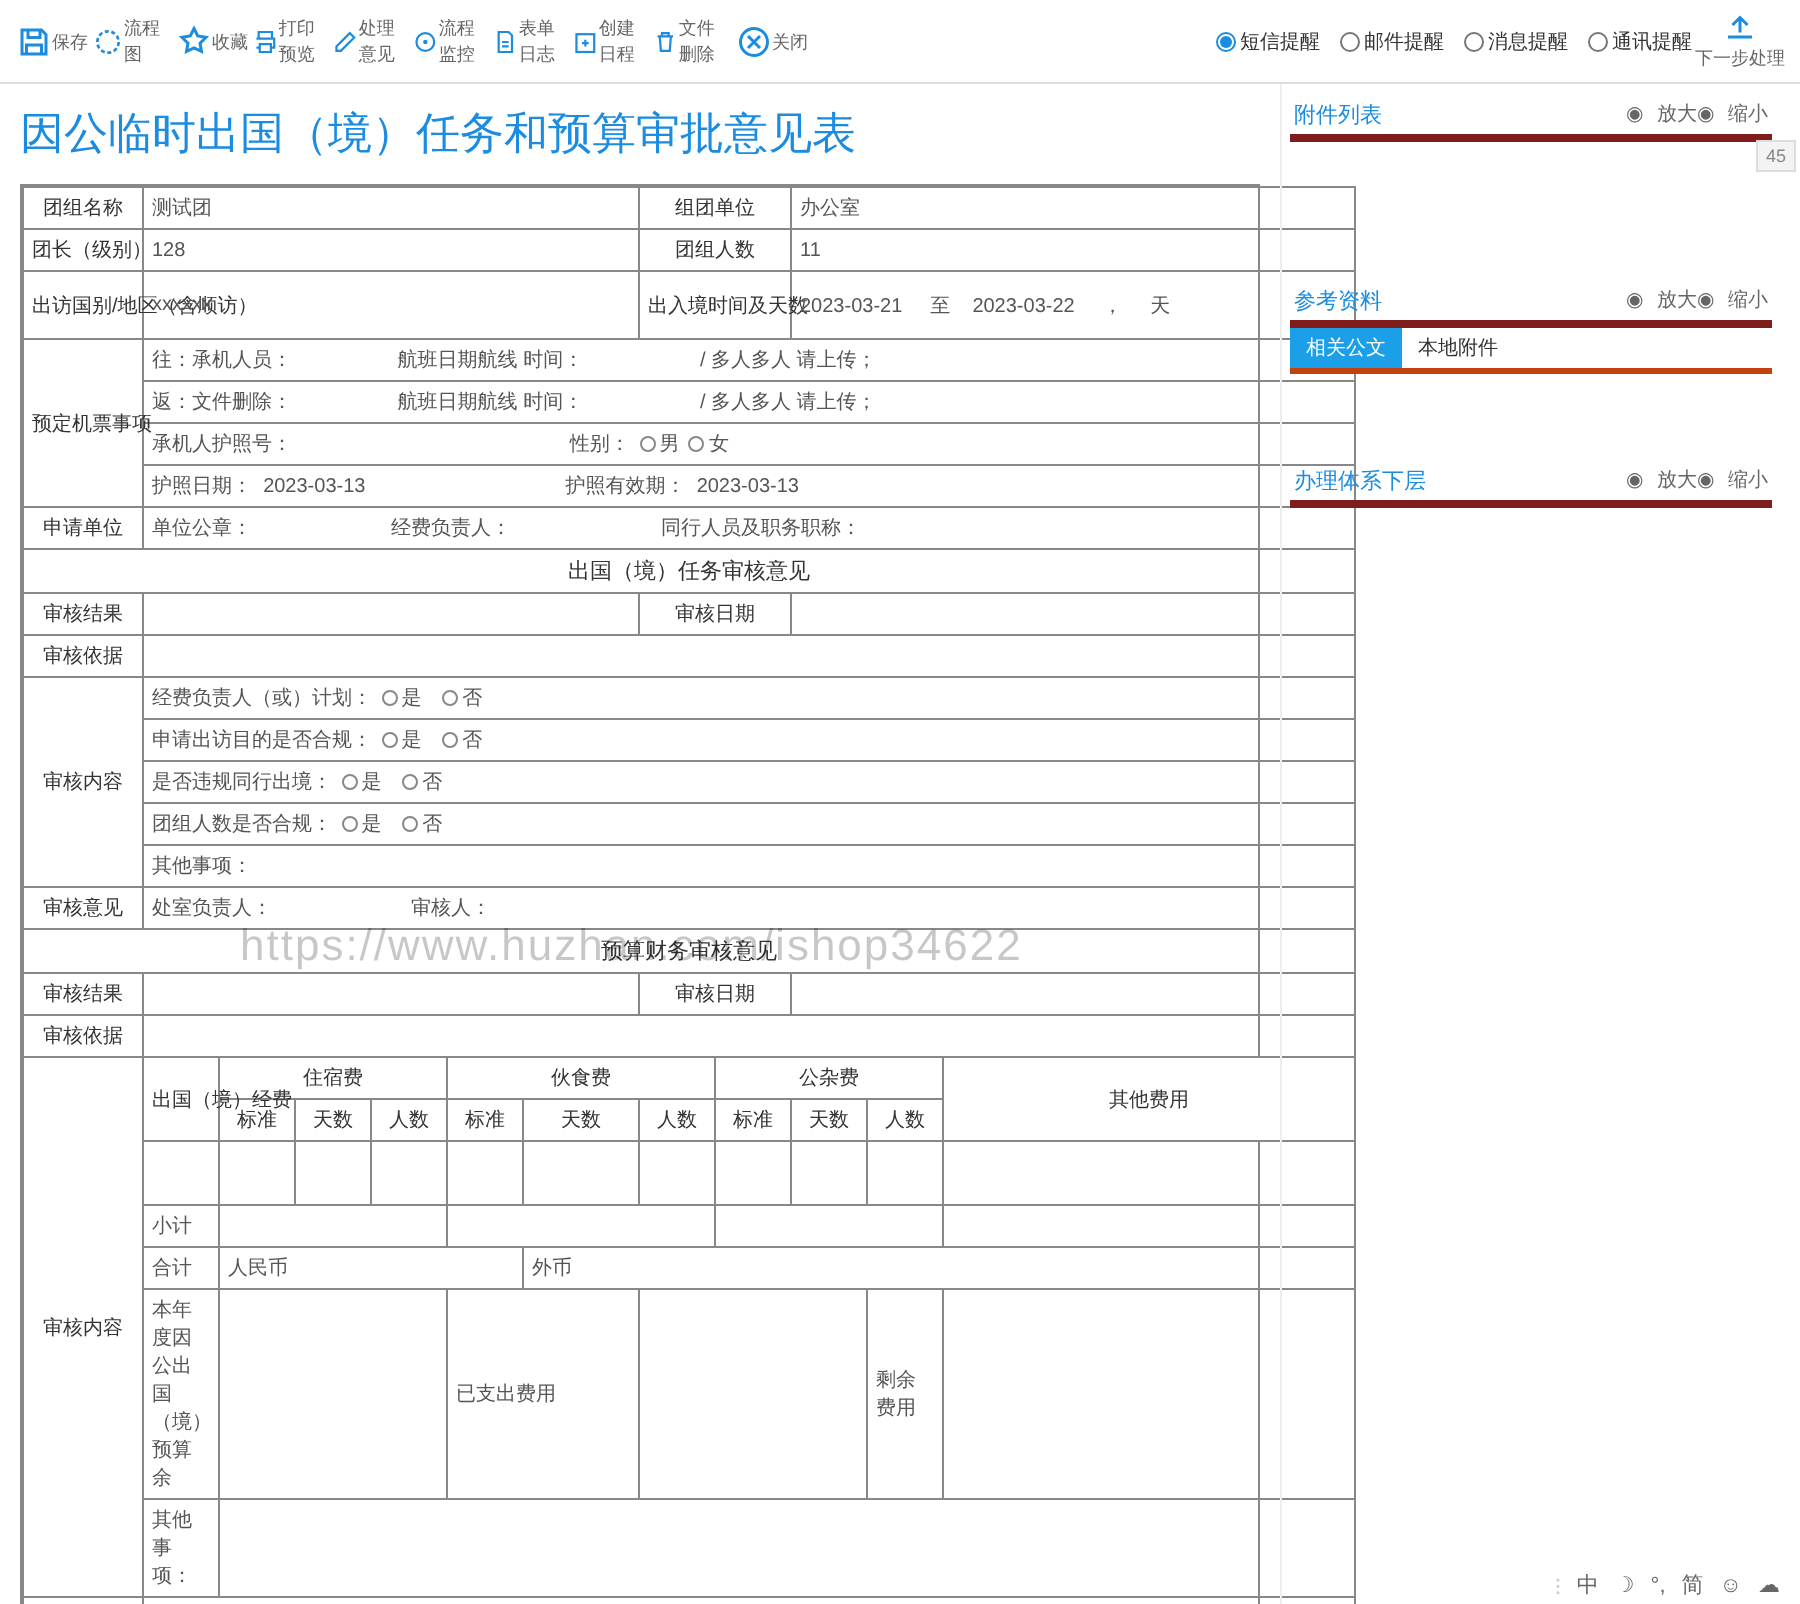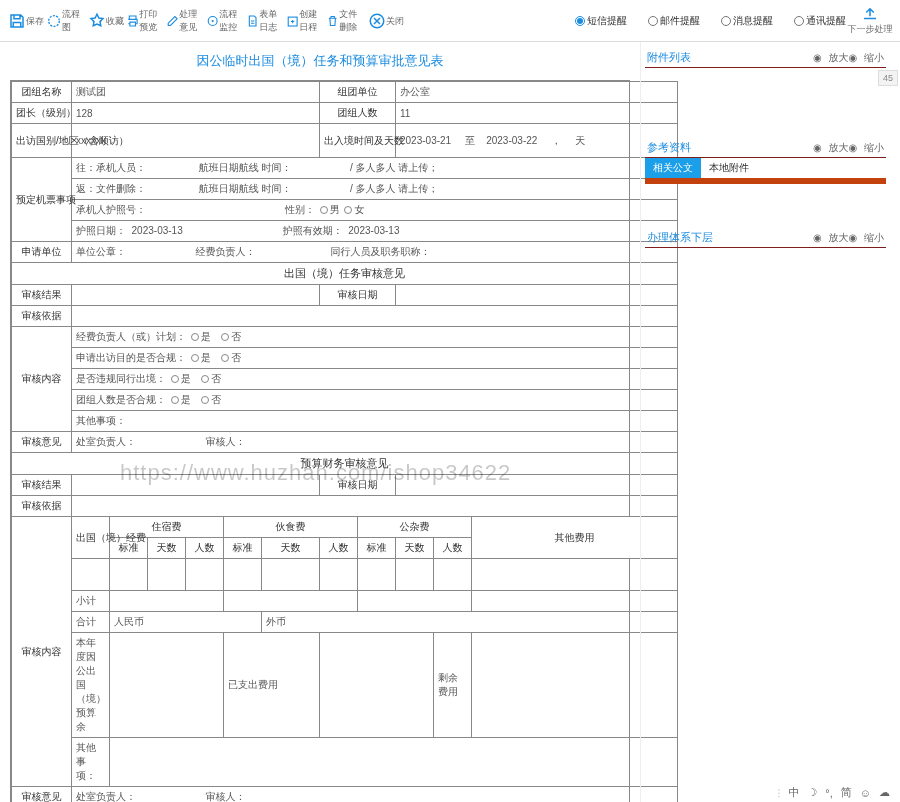--- a/index.html
+++ b/index.html
@@ -4,51 +4,51 @@
 <style>
 * { box-sizing: border-box; margin: 0; padding: 0; }
 body { font-family: "Microsoft YaHei", Arial, sans-serif; font-size: 11px; color: #333; background: #fff; width: 900px; }
 
 
 .toolbar { display: flex; align-items: center; height: 42px; border-bottom: 1px solid #ddd; padding: 0 6px; }
 .toolbar .tool-item { display: flex; align-items: center; justify-content: center; width: 40px; height: 40px; cursor: pointer; color: #1b8ce0; }
 .tool-item svg { width: 18px; height: 18px; }
 .tool-item .lbl { font-size: 9px; color: #666; margin-top: 1px; }
 .toolbar-spacer { flex: 1; }
-.reminder-group { display: flex; align-items: flex-start; gap: 21px; font-size: 10px; color: #333; }
+.reminder-group { display: flex; align-items: flex-start; gap: 10px; font-size: 10px; color: #333; }
 .reminder-group label { display: flex; align-items: center; gap: 2px; }
 .reminder-group input { accent-color: #1b8ce0; width: 10px; height: 10px; }
 .next-step { display: flex; flex-direction: column; align-items: center; width: 48px; color: #1b8ce0; cursor:pointer; }
 .next-step svg { width: 18px; height: 18px; }
 .next-step .lbl { font-size: 9px; color: #666; }
 
 
 .workspace { display: flex; }
 .main-col { width: 640px; padding: 6px 10px 10px 10px; }
 .side-col { width: 250px; padding: 6px 4px 4px 4px; border-left: 1px solid #eee; }
 
 
-.page-title { text-align: center; font-size: 13px; color: #1b8ce0; margin: 4px 0 10px 0; font-weight: 500; }
+.page-title { font-size: 22px; color: #1b8ce0; margin: 4px 0 10px 0; font-weight: 500; }
 
 
 .form-wrap { border: 1px solid #888; }
 table.form { width: 100%; border-collapse: collapse; table-layout: fixed; }
 table.form td, table.form th { border: 1px solid #888; padding: 3px 4px; font-size: 10px; vertical-align: middle; height: 20px; }
 table.form .hcell { background: #fff; text-align: center; font-weight: 500; white-space: nowrap; }
 table.form .scell { text-align: center; font-size: 11px; font-weight: 500; height: 22px; }
 .small-txt { color: #555; font-size: 9.5px; }
 .radio-dot { display:inline-block; width:8px; height:8px; border:1px solid #888; border-radius:50%; margin:0 2px; vertical-align:middle; }
 
 
-.panel-head { display:flex; align-items:center; border-bottom: 1px solid #7f1d1d; padding: 2px 2px; font-size: 11px; }
+.panel-head { display:flex; align-items:flex-start; border-bottom: 4px solid #7f1d1d; padding: 2px 2px; font-size: 11px; }
 .panel-head .ptitle { color: #1b8ce0; flex:1; }
 .panel-head .pctrl { color:#666; font-size:10px; cursor:pointer; }
 .panel-head .pctrl span { margin-left:4px; }
 .panel-body { min-height: 60px; padding: 2px; }
-.tab-row { display:flex; border-bottom:6px solid #c2410c; }
+.tab-row { display:flex; border-bottom:3px solid #c2410c; }
 .tab { padding: 3px 8px; font-size:10px; cursor:pointer; }
 .tab.active { background:#1b9fe8; color:#fff; }
 .tag-chip { display:inline-block; background:#3fa9f5; color:#fff; font-size:9px; padding:2px 6px; margin-top:4px; }
 
 
 .edge-badge { position: absolute; right: 2px; top: 70px; width: 20px; background:#f3f3f3; border:1px solid #ddd; font-size:9px; text-align:center; padding:2px 0; color:#888; }
 
 
 .watermark { position:absolute; top:460px; left:120px; font-size:22px; color:rgba(0,0,0,0.22); font-family: Arial; letter-spacing:1px; pointer-events:none; }
 

